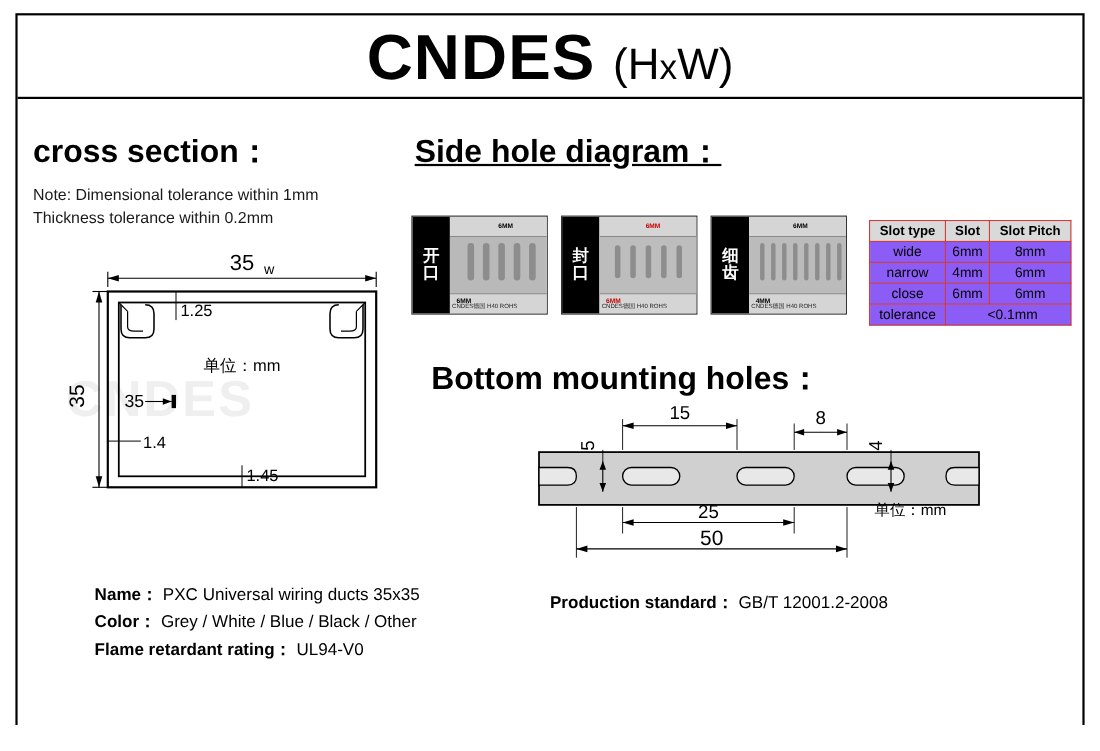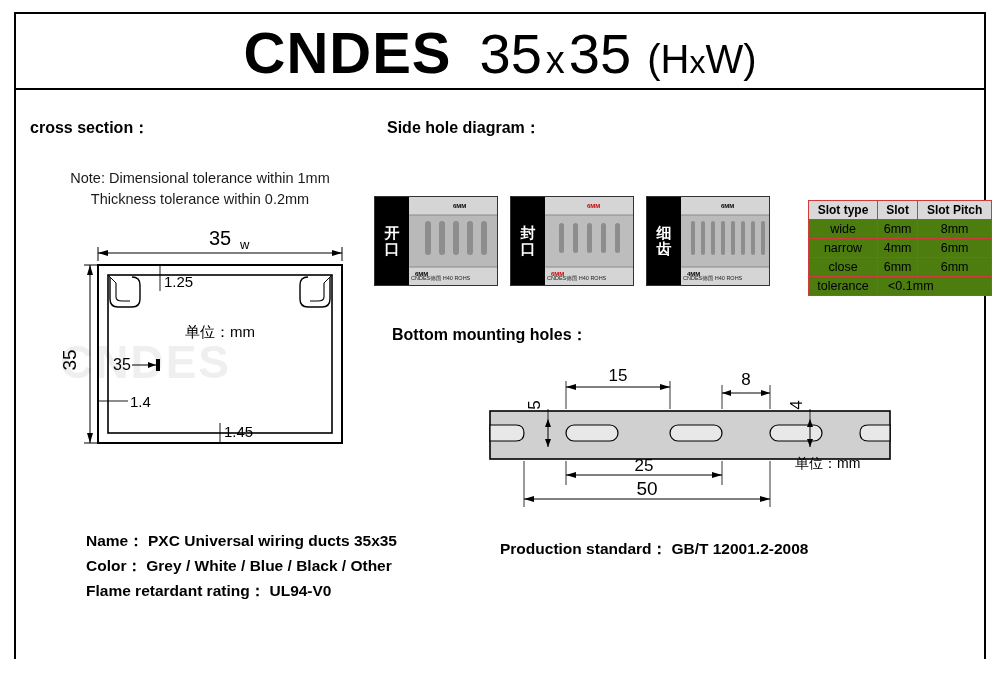--- a/index.html
+++ b/index.html
@@ -65,34 +65,34 @@
     line-height: 1;
     margin-left: 6px;
   }
   .hxw .sm {
     font-size: 32px;
   }
 
   
   .h-sec {
     position: absolute;
-    font-size: 16px;
+    font-size: 29px;
     font-weight: bold;
     color: #000;
   }
   #h-cross { left: 30px; top: 118px; }
-  #h-side  { left: 387px; top: 118px; }
+  #h-side  { left: 377px; top: 118px; text-decoration: underline; }
   #h-bottom{ left: 392px; top: 325px; }
 
   .note {
     position: absolute;
     left: 30px;
     top: 168px;
     width: 340px;
-    text-align: center;
+    text-align: left;
     font-size: 14.5px;
     line-height: 1.45;
     color: #1a1a1a;
   }
 
   
   .wm {
     position: absolute;
     color: #f0f0f0;
     font-weight: bold;
@@ -166,33 +166,32 @@
   
   #slot-table {
     position: absolute;
     left: 790px;
     top: 200px;
     width: 184px;
     border-collapse: collapse;
     border: 1.5px solid #d23b3b;
     font-size: 12.5px;
     text-align: center;
-    margin-left: 18px;
   }
   #slot-table th {
     background: #d9d9d9;
     border: 1px solid #d23b3b;
     font-weight: bold;
     padding: 2px 2px;
     font-size: 12px;
   }
   #slot-table td {
     border: 1px solid #d23b3b;
     padding: 2px 2px;
-    background: #4d7c0f;
+    background: #8b5cf6;
   }
 
   
   #bottom-wrap {
     position: absolute;
     left: 470px;
     top: 363px;
     width: 470px;
     height: 160px;
   }
@@ -200,44 +199,41 @@
   
   .spec {
     position: absolute;
     font-size: 15.5px;
     line-height: 1.62;
     color: #000;
   }
   #spec-left { left: 86px; top: 528px; }
   #spec-right { left: 500px; top: 536px; }
   .spec .k { font-weight: bold; }
-  .spec .v { font-weight: bold; }
+  .spec .v { font-weight: normal; }
 
   .unit-note {
     position: absolute;
     font-size: 14px;
     color: #000;
   }
   #unit-bottom { left: 795px; top: 455px; }
 
   svg text { font-family: "Liberation Sans", sans-serif; }
 </style>
 </head>
 <body>
 
 <div id="sheet">
 
   <div class="outer-frame"></div>
 
   <div class="title-bar">
     <div class="title-row">
       <span class="brand">CNDES</span>
-      <span class="dims">
-        <span>35</span><span class="x">x</span><span>35</span>
-      </span>
       <span class="hxw">
         <span>(</span><span>H</span><span class="sm">x</span><span>W</span><span>)</span>
       </span>
     </div>
   </div>
 
   <div class="wm" id="wm1">CNDES</div>
   <div class="wm" id="wm2">CNDES</div>
 
   <div class="h-sec" id="h-cross">cross section：</div>
@@ -396,21 +392,21 @@
         <td>4mm</td>
         <td>6mm</td>
       </tr>
       <tr>
         <td>close</td>
         <td>6mm</td>
         <td>6mm</td>
       </tr>
       <tr>
         <td>tolerance</td>
-        <td colspan="2" style="text-align:left; padding-left:10px;">&lt;0.1mm</td>
+        <td colspan="2" style="text-align:center; padding-left:10px;">&lt;0.1mm</td>
       </tr>
     </tbody>
   </table>
 
   <div id="bottom-wrap">
     <svg width="470" height="160" viewBox="0 0 470 160">
 
       <rect x="20" y="48" width="400" height="48" fill="#d0d0d0" stroke="#000" stroke-width="1.6"></rect>
 
       <path d="M20,62 L46,62 Q54,62 54,70 Q54,78 46,78 L20,78 Z" fill="#e8e8e8" stroke="#000" stroke-width="1.2"></path>

